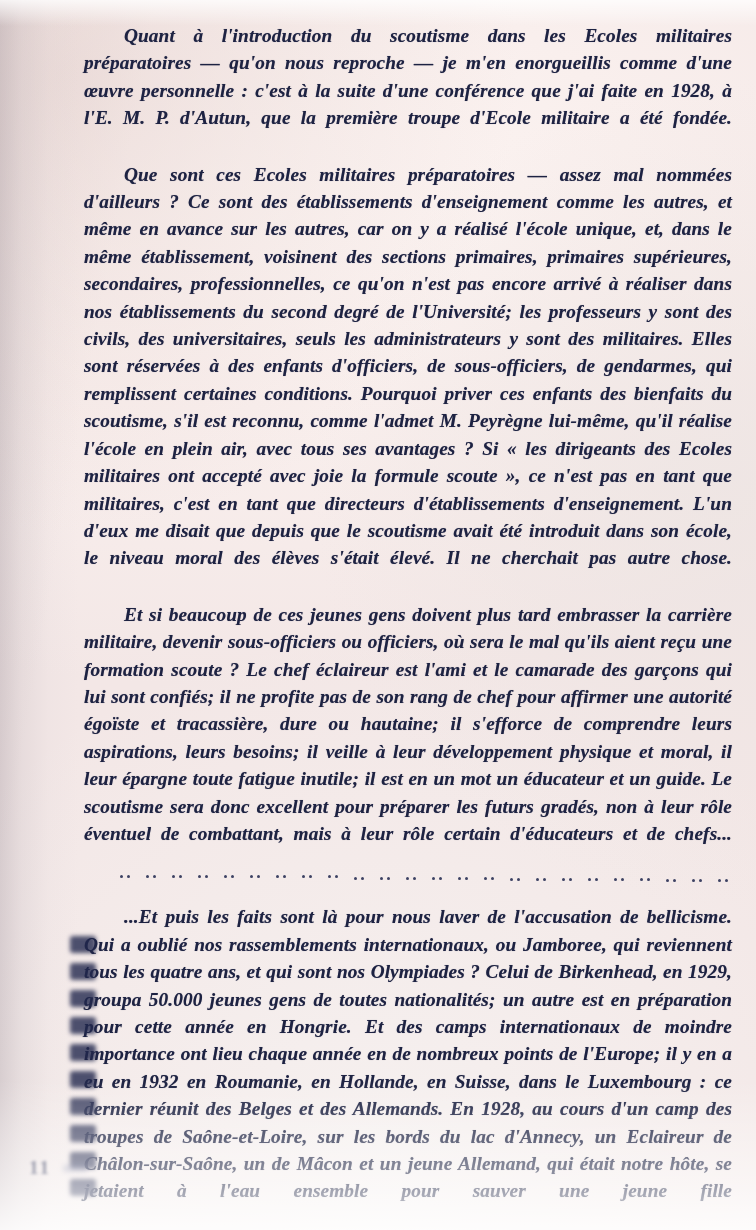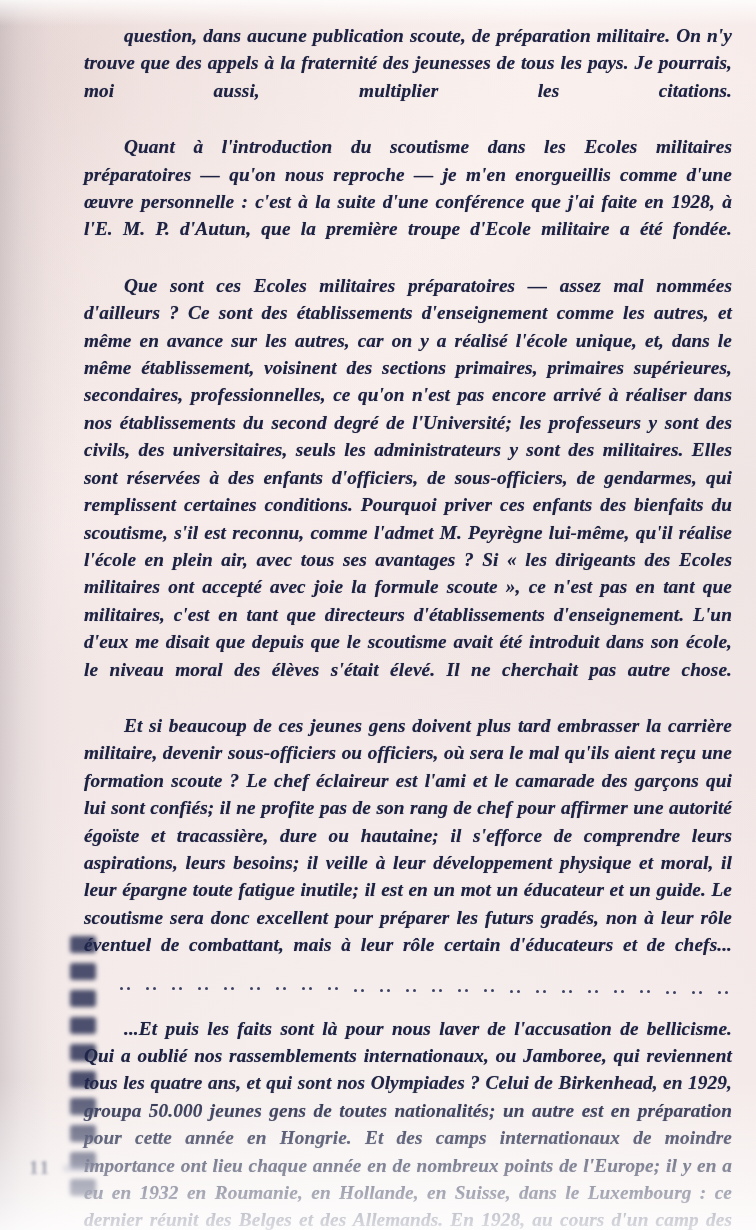--- a/index.html
+++ b/index.html
@@ -164,21 +164,20 @@
 </head>
 <body>
 
 <div id="page-scan">
 
   <div class="paper-tint"></div>
   <div class="gutter-shadow"></div>
 
   <div id="text-column">
 
-    <p class="para force-justify">question, dans aucune publication scoute, de préparation militaire. On n'y trouve que des appels à la fraternité des jeunesses de tous les pays. Je pourrais, moi aussi, multiplier les citations.</p>
 
     <p class="para force-justify">Quant à l'introduction du scoutisme dans les Ecoles militaires préparatoires — qu'on nous reproche — je m'en enorgueillis comme d'une œuvre personnelle : c'est à la suite d'une conférence que j'ai faite en 1928, à l'E. M. P. d'Autun, que la première troupe d'Ecole militaire a été fondée.</p>
 
     <p class="para force-justify">Que sont ces Ecoles militaires préparatoires — assez mal nommées d'ailleurs ? Ce sont des établissements d'enseignement comme les autres, et même en avance sur les autres, car on y a réalisé l'école unique, et, dans le même établissement, voisinent des sections primaires, primaires supérieures, secondaires, professionnelles, ce qu'on n'est pas encore arrivé à réaliser dans nos établissements du second degré de l'Université; les professeurs y sont des civils, des universitaires, seuls les administrateurs y sont des militaires. Elles sont réservées à des enfants d'officiers, de sous-officiers, de gendarmes, qui remplissent certaines conditions. Pourquoi priver ces enfants des bienfaits du scoutisme, s'il est reconnu, comme l'admet M. Peyrègne lui-même, qu'il réalise l'école en plein air, avec tous ses avantages ? Si « les dirigeants des Ecoles militaires ont accepté avec joie la formule scoute », ce n'est pas en tant que militaires, c'est en tant que directeurs d'établissements d'enseignement. L'un d'eux me disait que depuis que le scoutisme avait été introduit dans son école, le niveau moral des élèves s'était élevé. Il ne cherchait pas autre chose.</p>
 
     <p class="para force-justify">Et si beaucoup de ces jeunes gens doivent plus tard embrasser la carrière militaire, devenir sous-officiers ou officiers, où sera le mal qu'ils aient reçu une formation scoute ? Le chef éclaireur est l'ami et le camarade des garçons qui lui sont confiés; il ne profite pas de son rang de chef pour affirmer une autorité égoïste et tracassière, dure ou hautaine; il s'efforce de comprendre leurs aspirations, leurs besoins; il veille à leur développement physique et moral, il leur épargne toute fatigue inutile; il est en un mot un éducateur et un guide. Le scoutisme sera donc excellent pour préparer les futurs gradés, non à leur rôle éventuel de combattant, mais à leur rôle certain d'éducateurs et de chefs...</p>
 
     <div class="dot-separator">
       <div class="dots" id="separator-dots">
           <span class="dot-pair">

